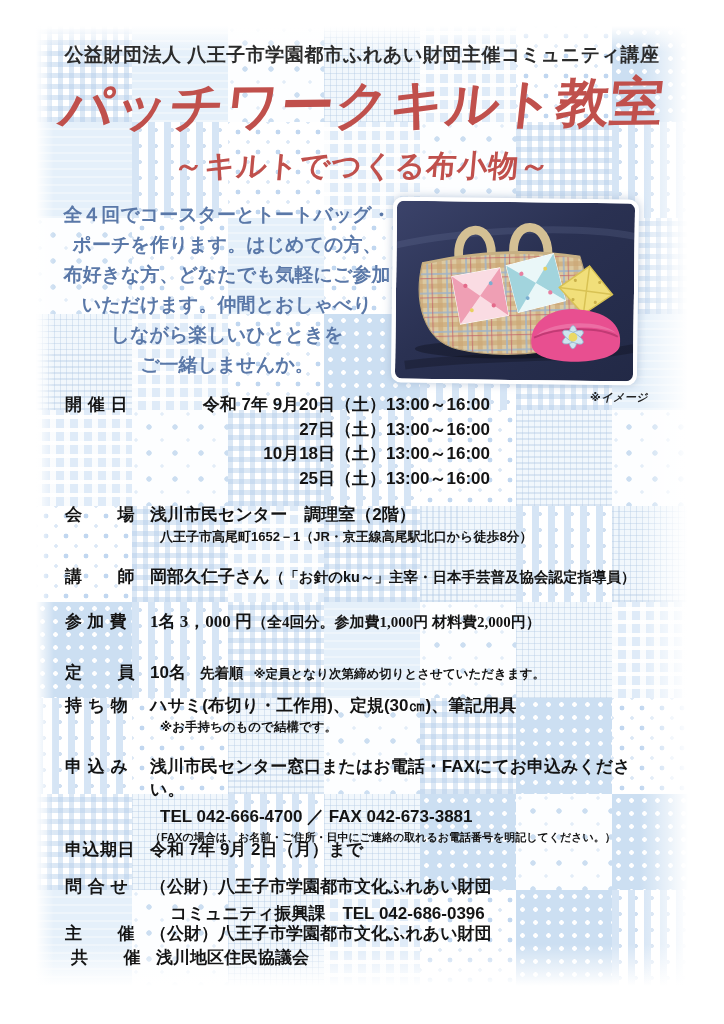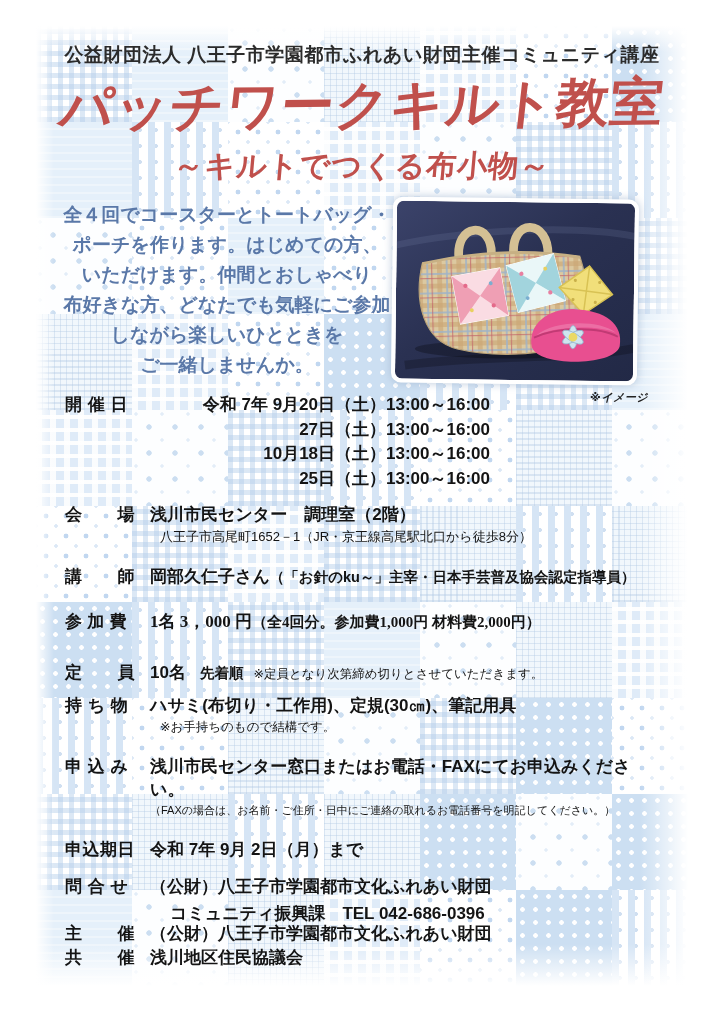--- a/index.html
+++ b/index.html
@@ -72,21 +72,21 @@
   .photo-caption { position:absolute; left:590px; top:390px; font-size:11px;
     font-style:italic; font-weight:bold; color:#222; letter-spacing:.5px; }
 
   
   .fields { position:absolute; left:65px; top:393px; width:590px; color:#141414; }
   .field { position:absolute; left:0; display:flex; align-items:flex-start; }
   .f-label { width:85px; flex:0 0 85px; font-size:17px; font-weight:bold;
     white-space:pre; letter-spacing:.5px; }
   .f-value { font-size:17px; font-weight:bold; }
   .sched-lines { width:340px; text-align:right; line-height:24.5px; white-space:nowrap; }
-  .small-note  { font-size:12.5px; font-weight:normal; }
+  .small-note  { font-size:12.5px; font-weight:bold; }
   .mid-note    { font-size:14.5px; font-weight:bold; }
   .row-base { display:flex; align-items:baseline; }
   .indent1 { padding-left:10px; }
   .indent2 { padding-left:20px; }
   .mt2 { margin-top:2px; } .mt4 { margin-top:4px; }
 </style>
 </head>
 <body>
 
 <div class="page">
@@ -171,22 +171,22 @@
     <div class="fade-right"></div>
   </div>
 
   <div class="organizer">公益財団法人 八王子市学園都市ふれあい財団主催コミュニティ講座</div>
   <div class="title">パッチワークキルト教室</div>
   <div class="subtitle">～キルトでつくる布小物～</div>
 
   <div class="intro">
     <div>全４回でコースターとトートバッグ・</div>
     <div>ポーチを作ります。はじめての方、</div>
+    <div>布好きな方、どなたでも気軽にご参加</div>
     <div>いただけます。仲間とおしゃべり</div>
-    <div>布好きな方、どなたでも気軽にご参加</div>
     <div>しながら楽しいひとときを</div>
     <div>ご一緒しませんか。</div>
   </div>
 
   <div class="photo-frame">
     <div class="photo-inner">
       <svg viewBox="0 0 244 184" preserveAspectRatio="none">
         <defs>
           <linearGradient id="navyG" x1="0" y1="0" x2="1" y2="1">
             <stop offset="0" stop-color="#3b436a"></stop>
@@ -309,20 +309,21 @@
       <div>
         <div class="f-value">ハサミ(布切り・工作用)、定規(30㎝)、筆記用具</div>
         <div class="small-note indent1 mt2">※お手持ちのもので結構です。</div>
       </div>
     </div>
 
     <div class="field" style="top:362px;">
       <div class="f-label">申 込 み</div>
       <div>
         <div class="f-value">浅川市民センター窓口またはお電話・FAXにてお申込みください。</div>
+        <div class="f-value indent1 mt4">TEL 042-666-4700 ／ FAX 042-673-3881</div>
         <div class="small-note mt2" style="font-size:11px;">（FAXの場合は、お名前・ご住所・日中にご連絡の取れるお電話番号を明記してください。）</div>
       </div>
     </div>
 
     <div class="field" style="top:445px;">
       <div class="f-label">申込期日</div>
       <div class="f-value">令和 7年 9月 2日（月）まで</div>
     </div>
 
     <div class="field" style="top:482px;">
@@ -331,19 +332,19 @@
         <div class="f-value">（公財）八王子市学園都市文化ふれあい財団</div>
         <div class="f-value indent2 mt4">コミュニティ振興課　TEL 042-686-0396</div>
       </div>
     </div>
 
     <div class="field" style="top:529px;">
       <div class="f-label">主　　催</div>
       <div class="f-value">（公財）八王子市学園都市文化ふれあい財団</div>
     </div>
 
-    <div class="field" style="top:553px;">
+    <div class="field" style="top:553px;margin-left:6px;">
       <div class="f-label">共　　催</div>
       <div class="f-value">浅川地区住民協議会</div>
     </div>
 
   </div>
 </div>
 
 </body></html>

